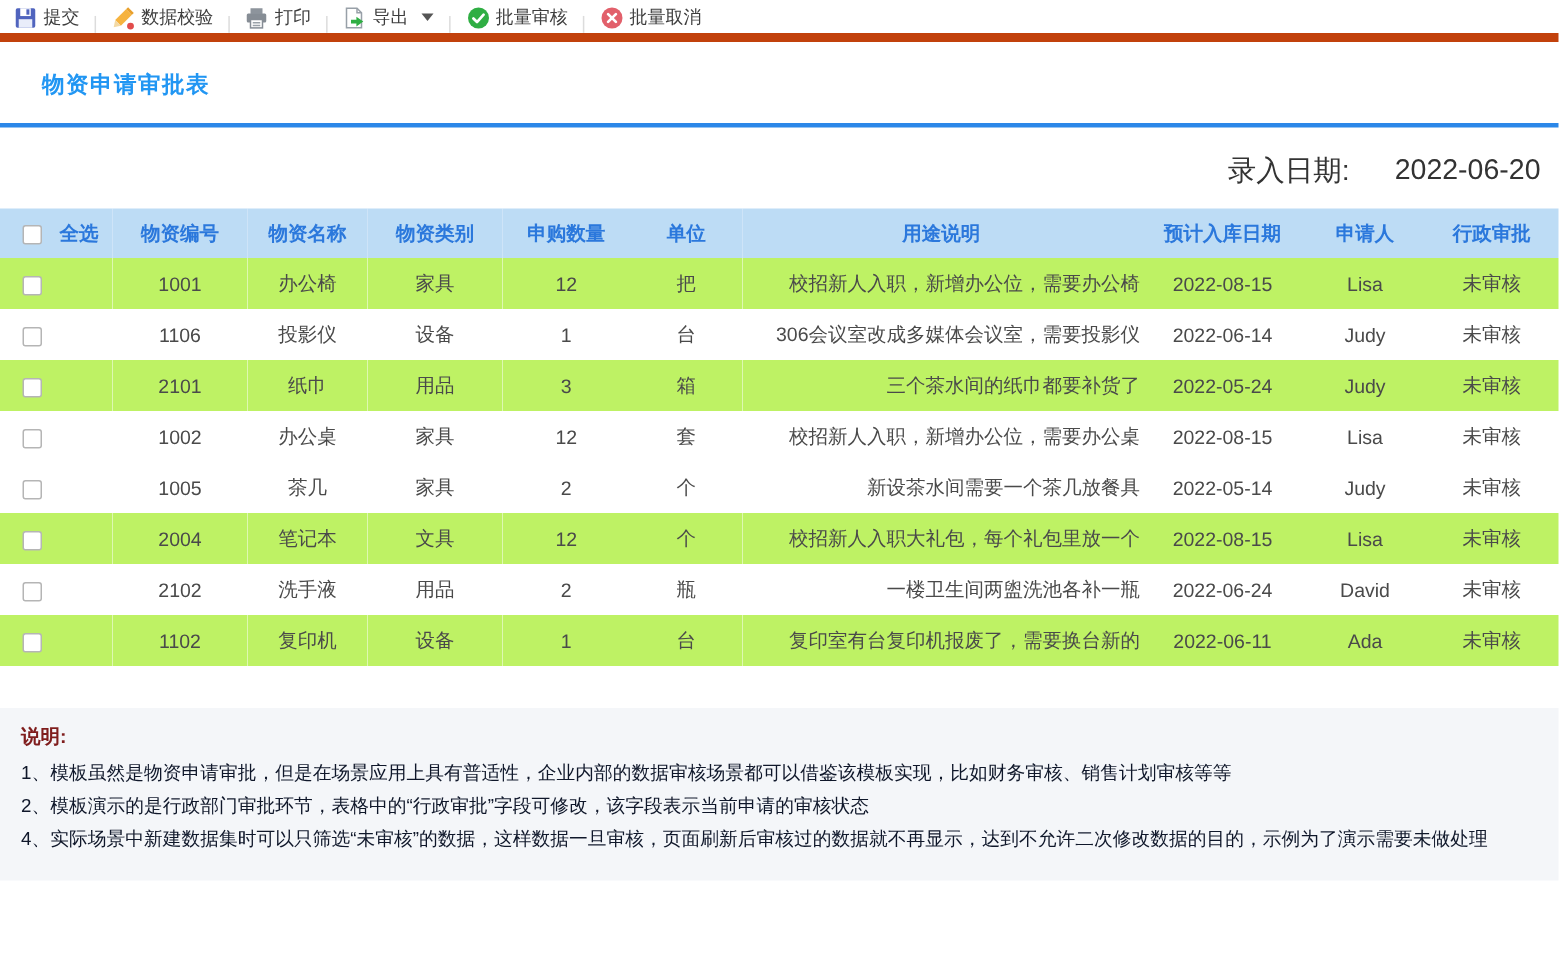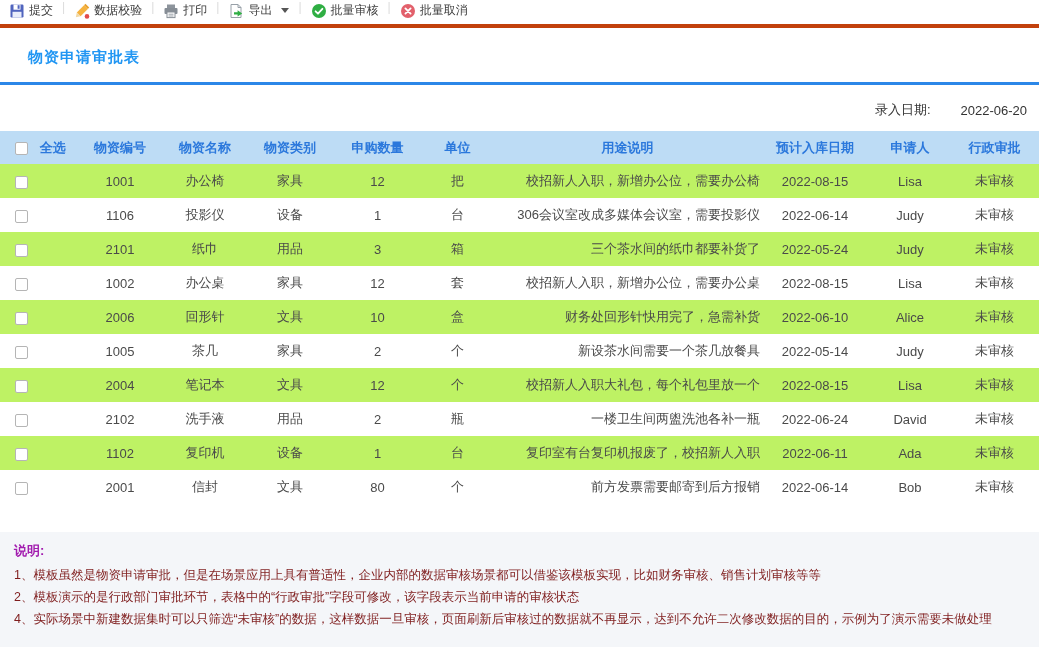--- a/index.html
+++ b/index.html
@@ -7,23 +7,23 @@
   body {
     width:1039px; height:647px; overflow:hidden;
     background:#ffffff;
     font-family:"Liberation Sans","DejaVu Sans",sans-serif;
     color:#333;
   }
   .page { width:1039px; height:647px; position:relative; }
 
   
   .toolbar {
-    display:flex; align-items:flex-start;
+    display:flex; align-items:flex-end;
     height:28px; padding:0 6px;
-    border-bottom:4px solid #c2410c;
+    border-bottom:6px solid #c2410c;
     font-size:12px; color:#3d3d3d;
     background:#fff;
   }
   .tb-btn {
     display:flex; align-items:center; gap:4px;
     background:none; border:none; padding:2px 3px;
     font:inherit; color:inherit; cursor:pointer; white-space:nowrap;
   }
   .tb-sep { color:#dcdcdc; margin:0 6px; font-size:12px; }
   .icon16 { width:16px; height:16px; display:inline-block; flex:0 0 16px; }
@@ -37,21 +37,21 @@
   
   .page-title {
     margin:16px 0 0 28px;
     font-size:15px; font-weight:bold; color:#2196F3;
     letter-spacing:1px; line-height:26px;
   }
   .title-underline { height:3px; background:#2b87e8; margin-top:12px; }
   .date-row {
     display:flex; justify-content:flex-end; align-items:center;
     gap:30px; padding:16px 12px 12px 0;
-    font-size:13px; color:#333;
+    font-size:19px; color:#333;
   }
 
   
   table { border-collapse:collapse; table-layout:fixed; width:1039px; }
   thead th {
     background:#BDDCF5; color:#2B78DC;
     font-size:13px; font-weight:bold;
     height:33px; text-align:center; padding:4px;
   }
   tbody td {
@@ -68,22 +68,22 @@
     width:13px; height:13px; margin:0;
     border:1px solid #b5b5b5; border-radius:2px;
     background:#fff; vertical-align:middle; cursor:pointer;
   }
 
   
   .notes {
     margin-top:28px; height:115px; width:1039px;
     background:#F4F6F9; padding:10px 16px 0 14px;
   }
-  .notes-heading { color:#a21caf; font-weight:bold; font-size:13px; margin-bottom:4px; }
-  .note-line { color:#7f1d1d; font-size:12.5px; line-height:22px; white-space:nowrap; }
+  .notes-heading { color:#7f1d1d; font-weight:bold; font-size:13px; margin-bottom:4px; }
+  .note-line { color:#0f172a; font-size:12.5px; line-height:22px; white-space:nowrap; }
 </style>
 </head>
 <body>
 
 <div class="page">
 
   <div class="toolbar">
     <button class="tb-btn">
       <span class="icon16">
         <svg viewBox="0 0 16 16" width="16" height="16">
@@ -239,32 +239,20 @@
           <td>1002</td>
           <td>办公桌</td>
           <td>家具</td>
           <td>12</td>
           <td>套</td>
           <td class="left">校招新人入职，新增办公位，需要办公桌</td>
           <td>2022-08-15</td>
           <td>Lisa</td>
           <td>未审核</td>
         </tr>
-        <tr class="stripe">
-          <td class="sel-cell"><input type="checkbox" style=""></td>
-          <td>2006</td>
-          <td>回形针</td>
-          <td>文具</td>
-          <td>10</td>
-          <td>盒</td>
-          <td class="left">财务处回形针快用完了，急需补货</td>
-          <td>2022-06-10</td>
-          <td>Alice</td>
-          <td>未审核</td>
-        </tr>
         <tr>
           <td class="sel-cell"><input type="checkbox" style=""></td>
           <td>1005</td>
           <td>茶几</td>
           <td>家具</td>
           <td>2</td>
           <td>个</td>
           <td class="left">新设茶水间需要一个茶几放餐具</td>
           <td>2022-05-14</td>
           <td>Judy</td>
@@ -294,35 +282,23 @@
           <td>David</td>
           <td>未审核</td>
         </tr>
         <tr class="stripe">
           <td class="sel-cell"><input type="checkbox" style=""></td>
           <td>1102</td>
           <td>复印机</td>
           <td>设备</td>
           <td>1</td>
           <td>台</td>
-          <td class="left">复印室有台复印机报废了，校招新人入职</td>
+          <td class="left">复印室有台复印机报废了，需要换台新的</td>
           <td>2022-06-11</td>
           <td>Ada</td>
-          <td>未审核</td>
-        </tr>
-        <tr>
-          <td class="sel-cell"><input type="checkbox" style=""></td>
-          <td>2001</td>
-          <td>信封</td>
-          <td>文具</td>
-          <td>80</td>
-          <td>个</td>
-          <td class="left">前方发票需要邮寄到后方报销</td>
-          <td>2022-06-14</td>
-          <td>Bob</td>
           <td>未审核</td>
         </tr>
       </tbody>
   </table>
 
   <div class="notes">
     <div class="notes-heading">说明:</div>
     <div class="note-line">1、模板虽然是物资申请审批，但是在场景应用上具有普适性，企业内部的数据审核场景都可以借鉴该模板实现，比如财务审核、销售计划审核等等</div>
     <div class="note-line">2、模板演示的是行政部门审批环节，表格中的“行政审批”字段可修改，该字段表示当前申请的审核状态</div>
     <div class="note-line">4、实际场景中新建数据集时可以只筛选“未审核”的数据，这样数据一旦审核，页面刷新后审核过的数据就不再显示，达到不允许二次修改数据的目的，示例为了演示需要未做处理</div>

